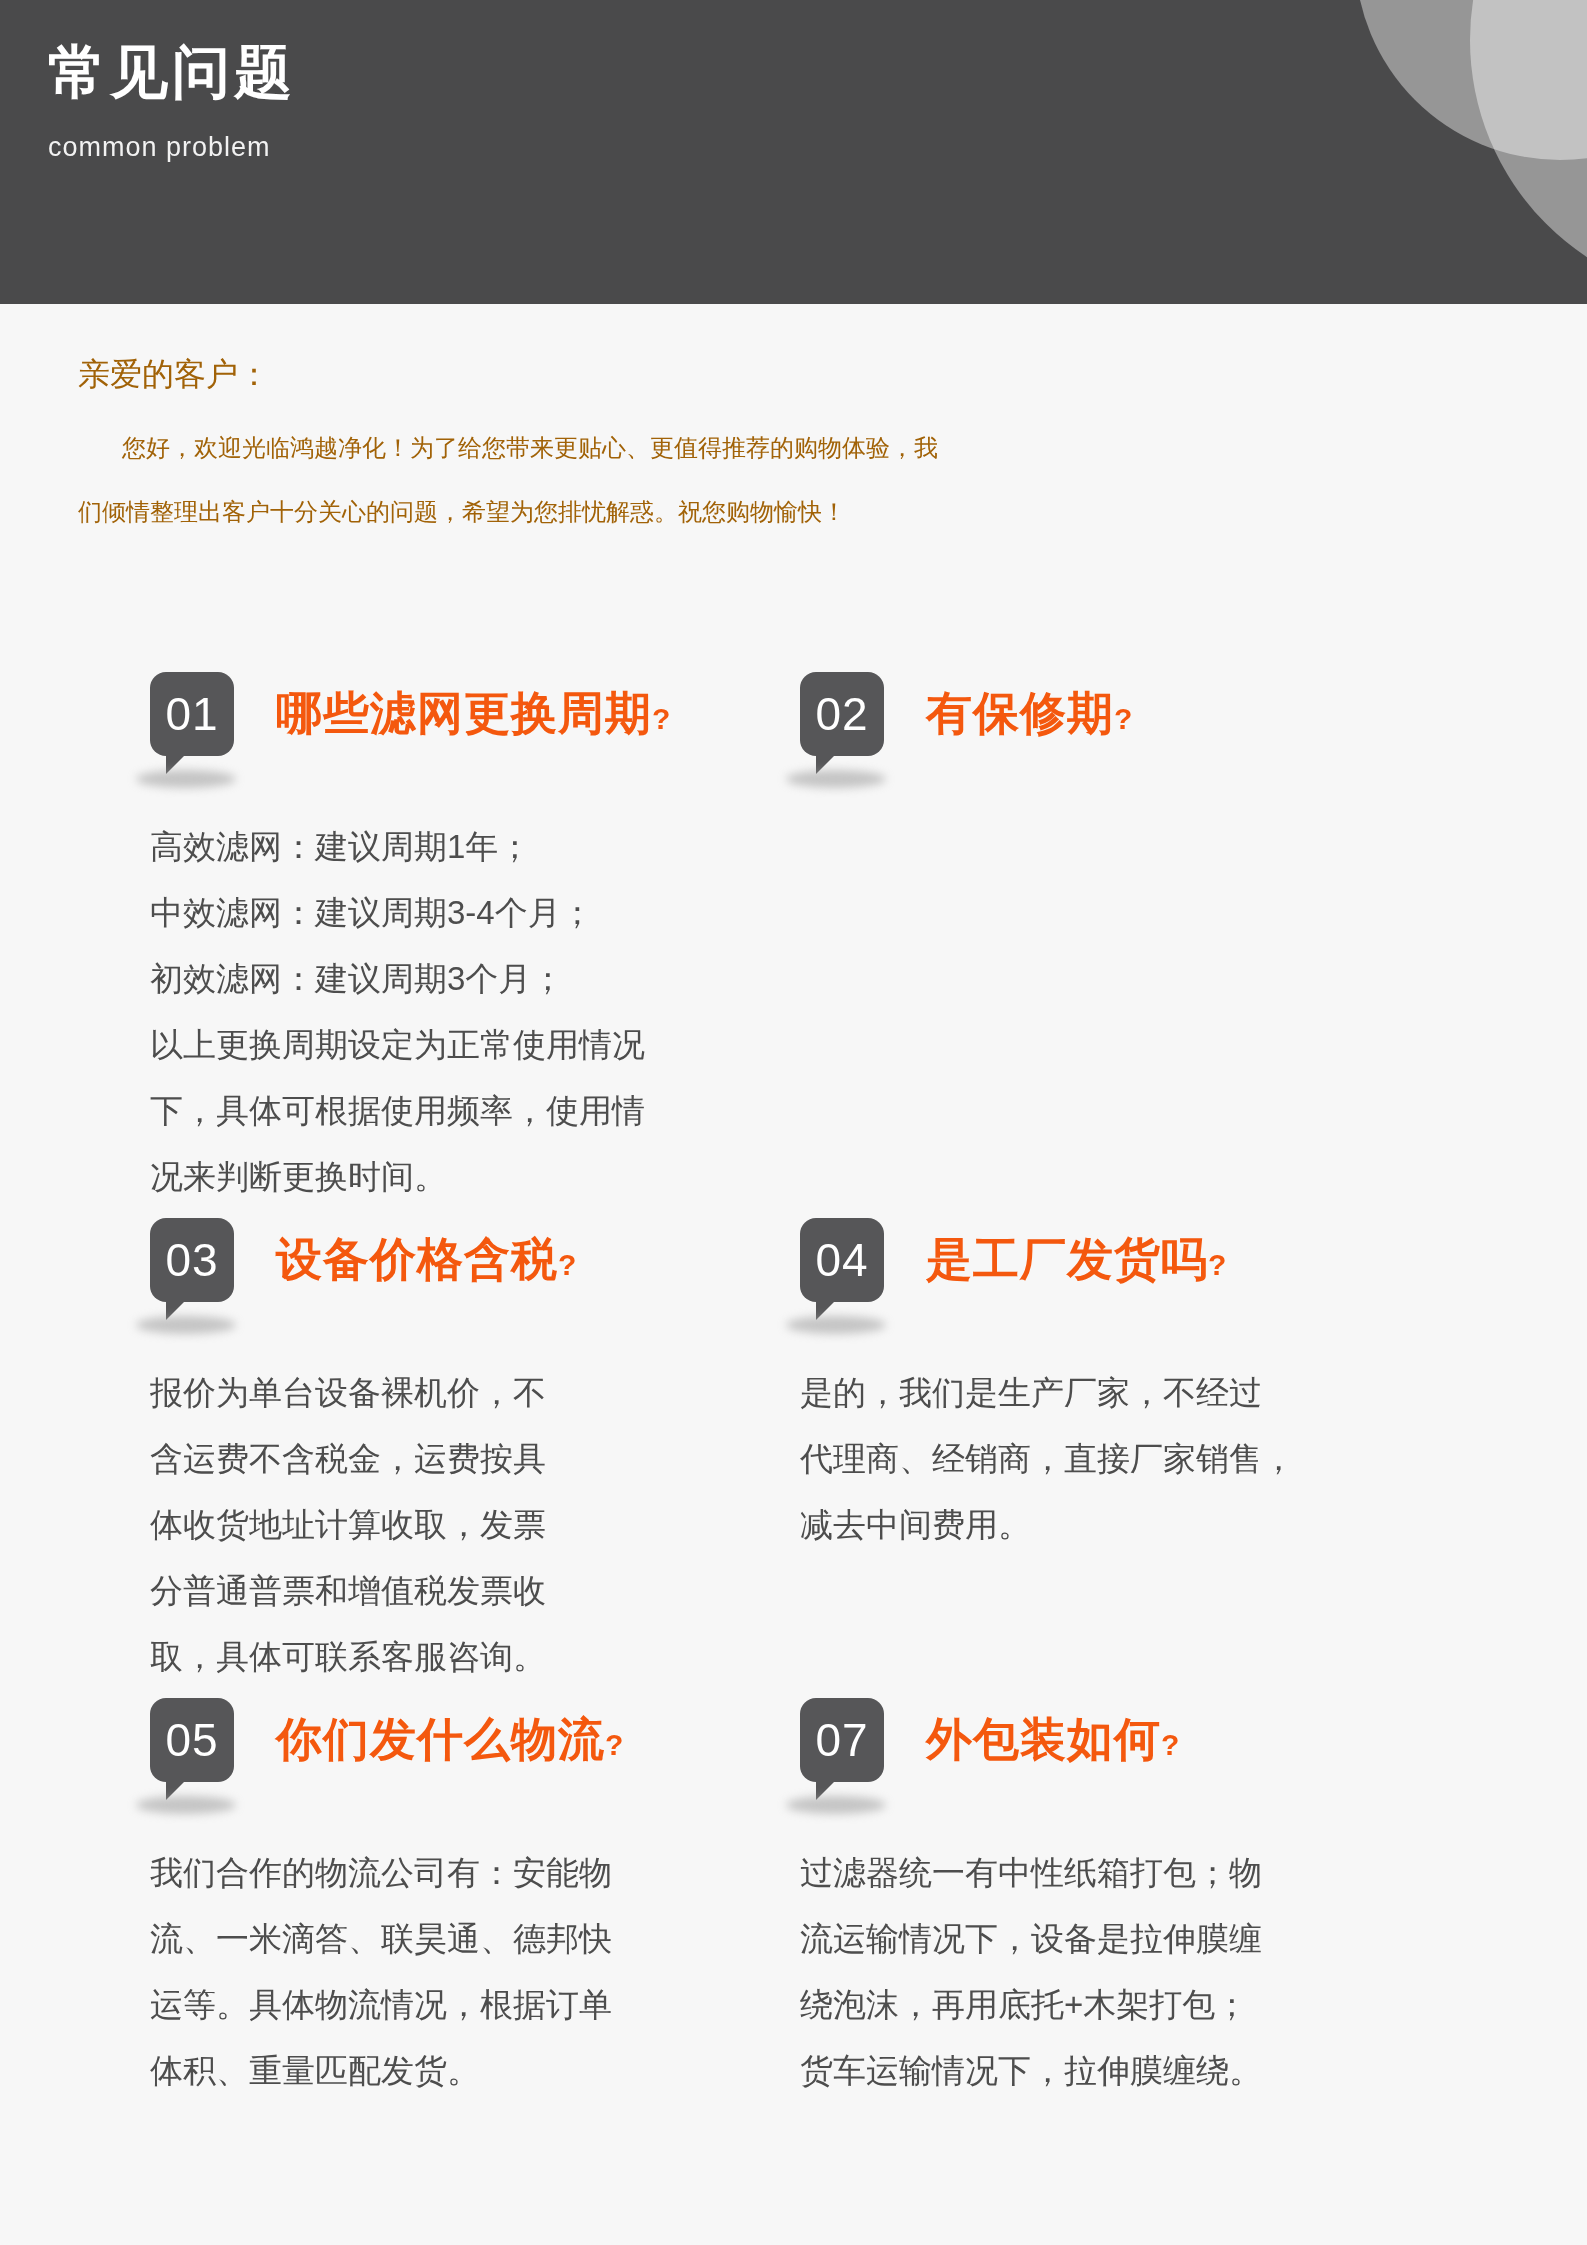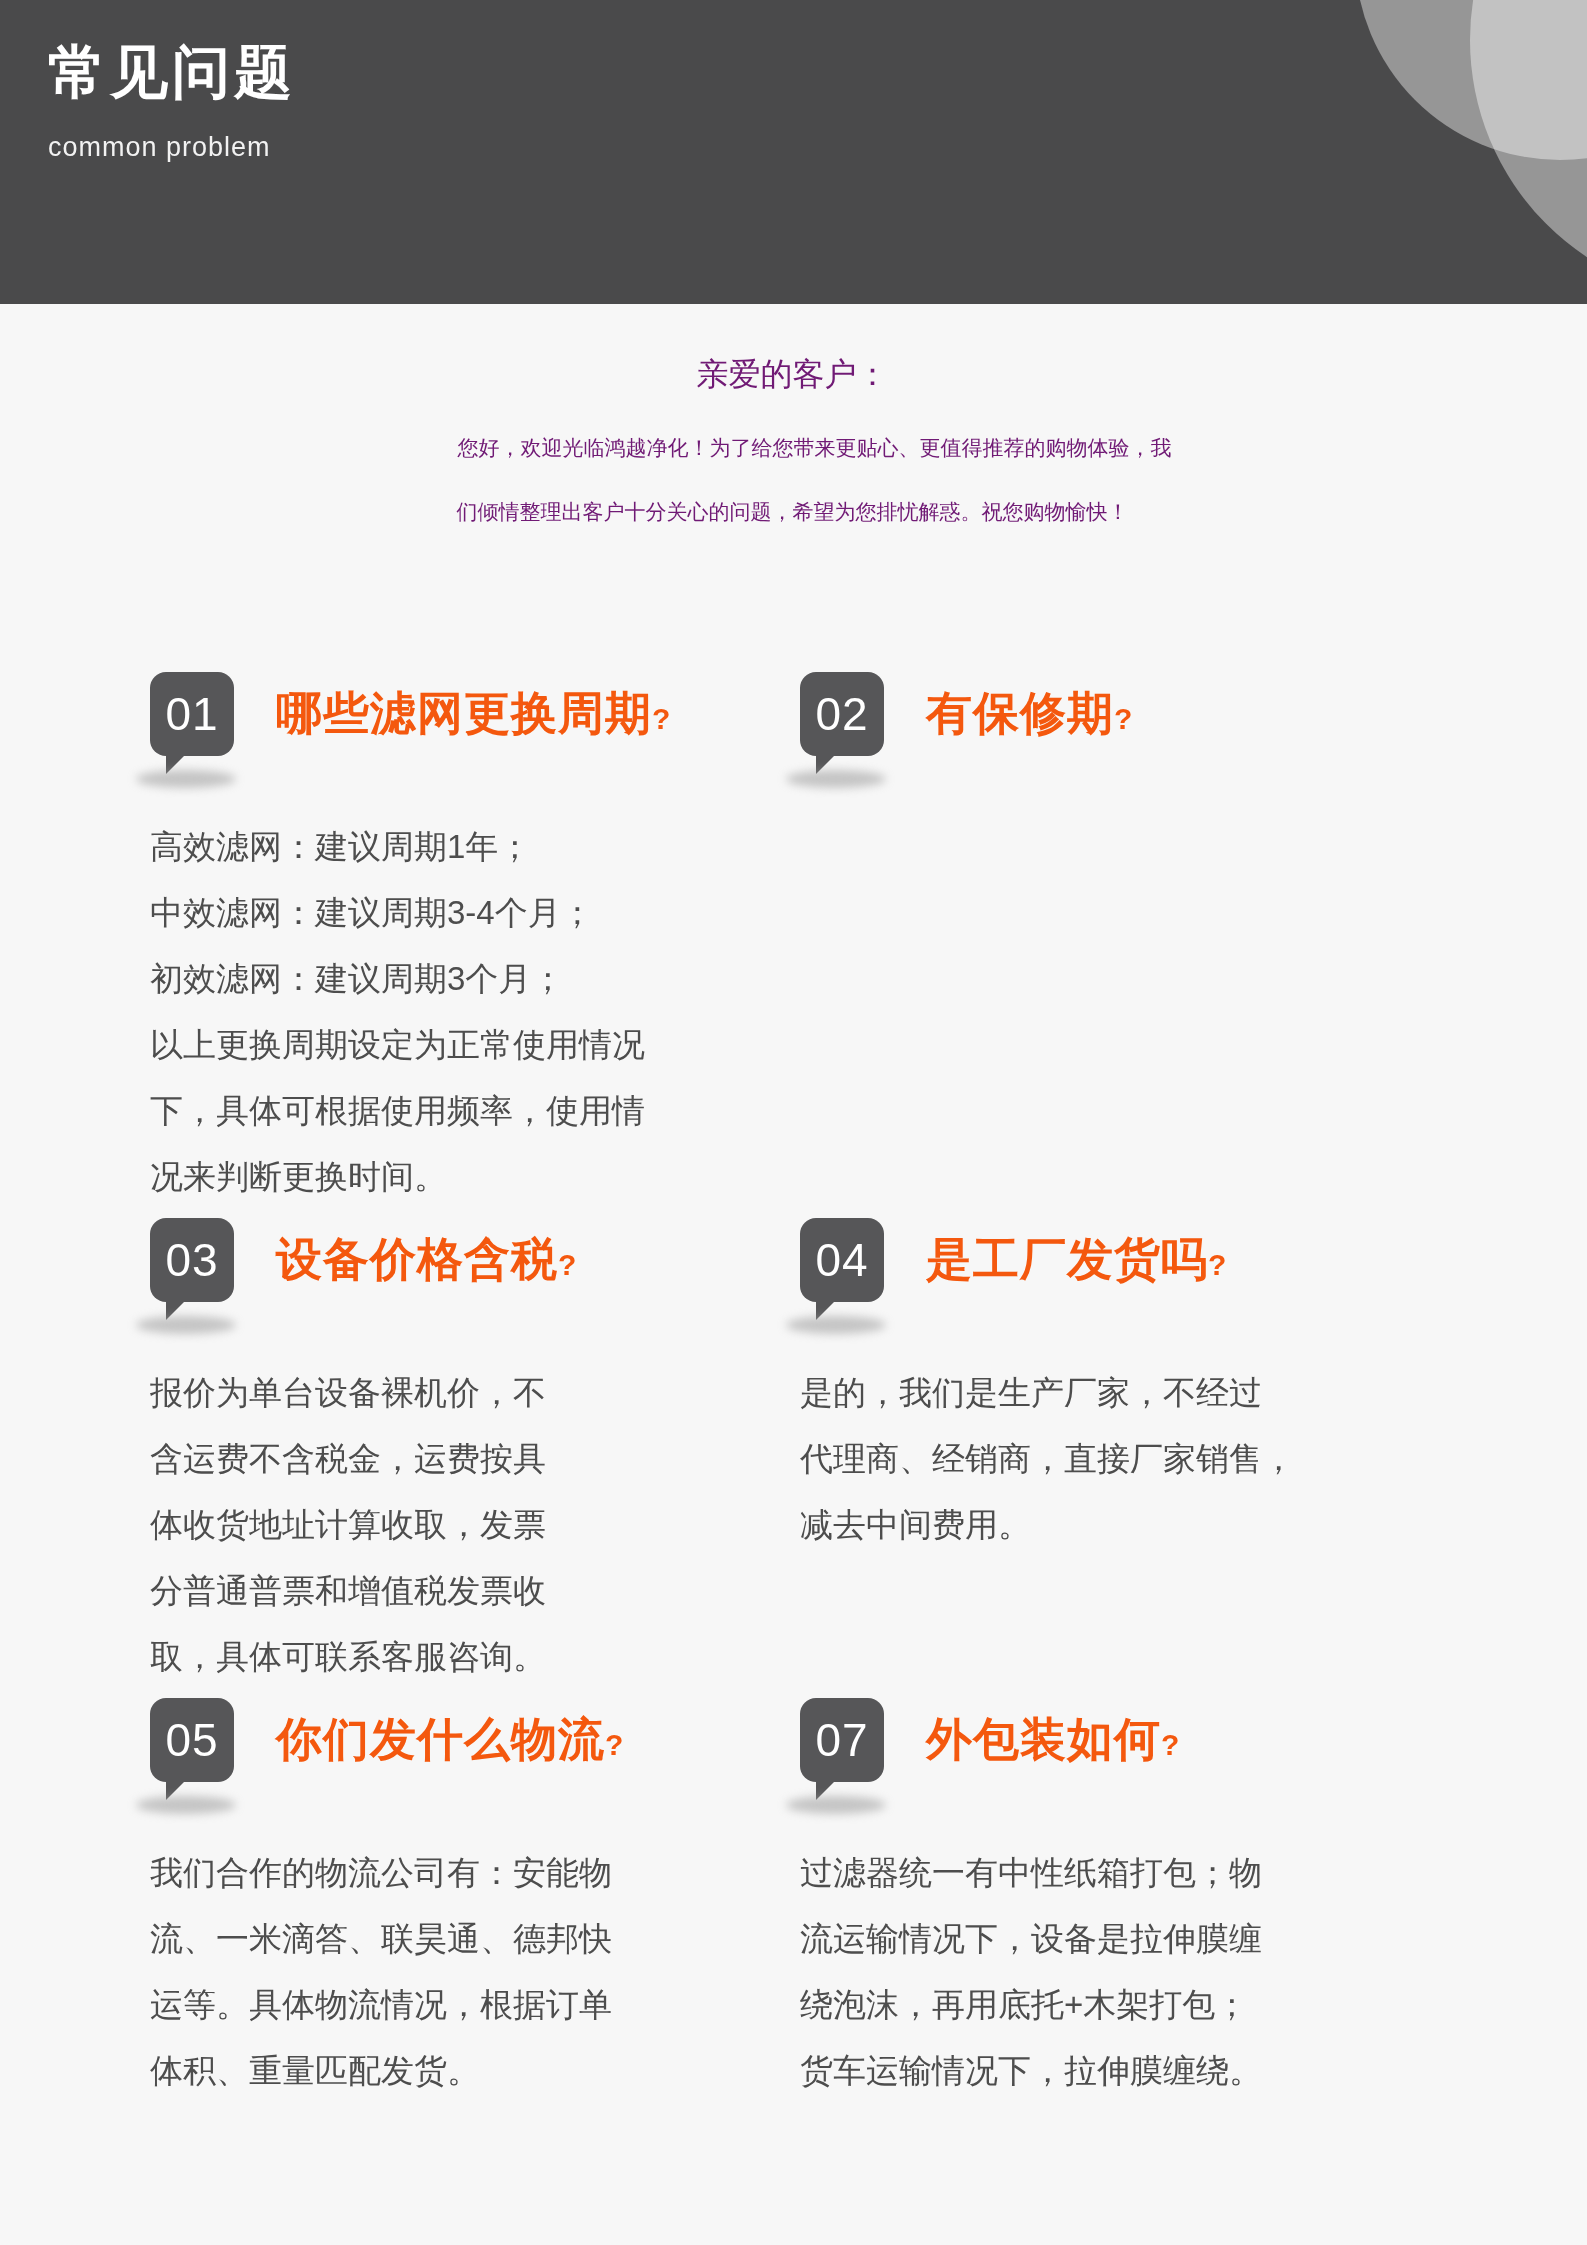--- a/index.html
+++ b/index.html
@@ -36,25 +36,25 @@
     line-height: 1.1;
   }
   .page-subtitle {
     margin-top: 28px;
     color: #f2f2f2;
     font-size: 27px;
     letter-spacing: 1px;
   }
 
   
-  .intro { padding: 50px 80px 0 78px; color: #701a75; text-align: center; }
+  .intro { padding: 50px 80px 0 78px; color: #a16207; }
   .intro-greeting { font-size: 32px; line-height: 40px; }
   .intro-paragraph {
     margin-top: 22px;
-    font-size: 21px;
+    font-size: 24px;
     line-height: 64px;
     white-space: pre-line;
     text-indent: 44px;
   }
 
   
   .faq-grid {
     margin-top: 128px;
     padding: 0 145px 0 150px;
     display: grid;

